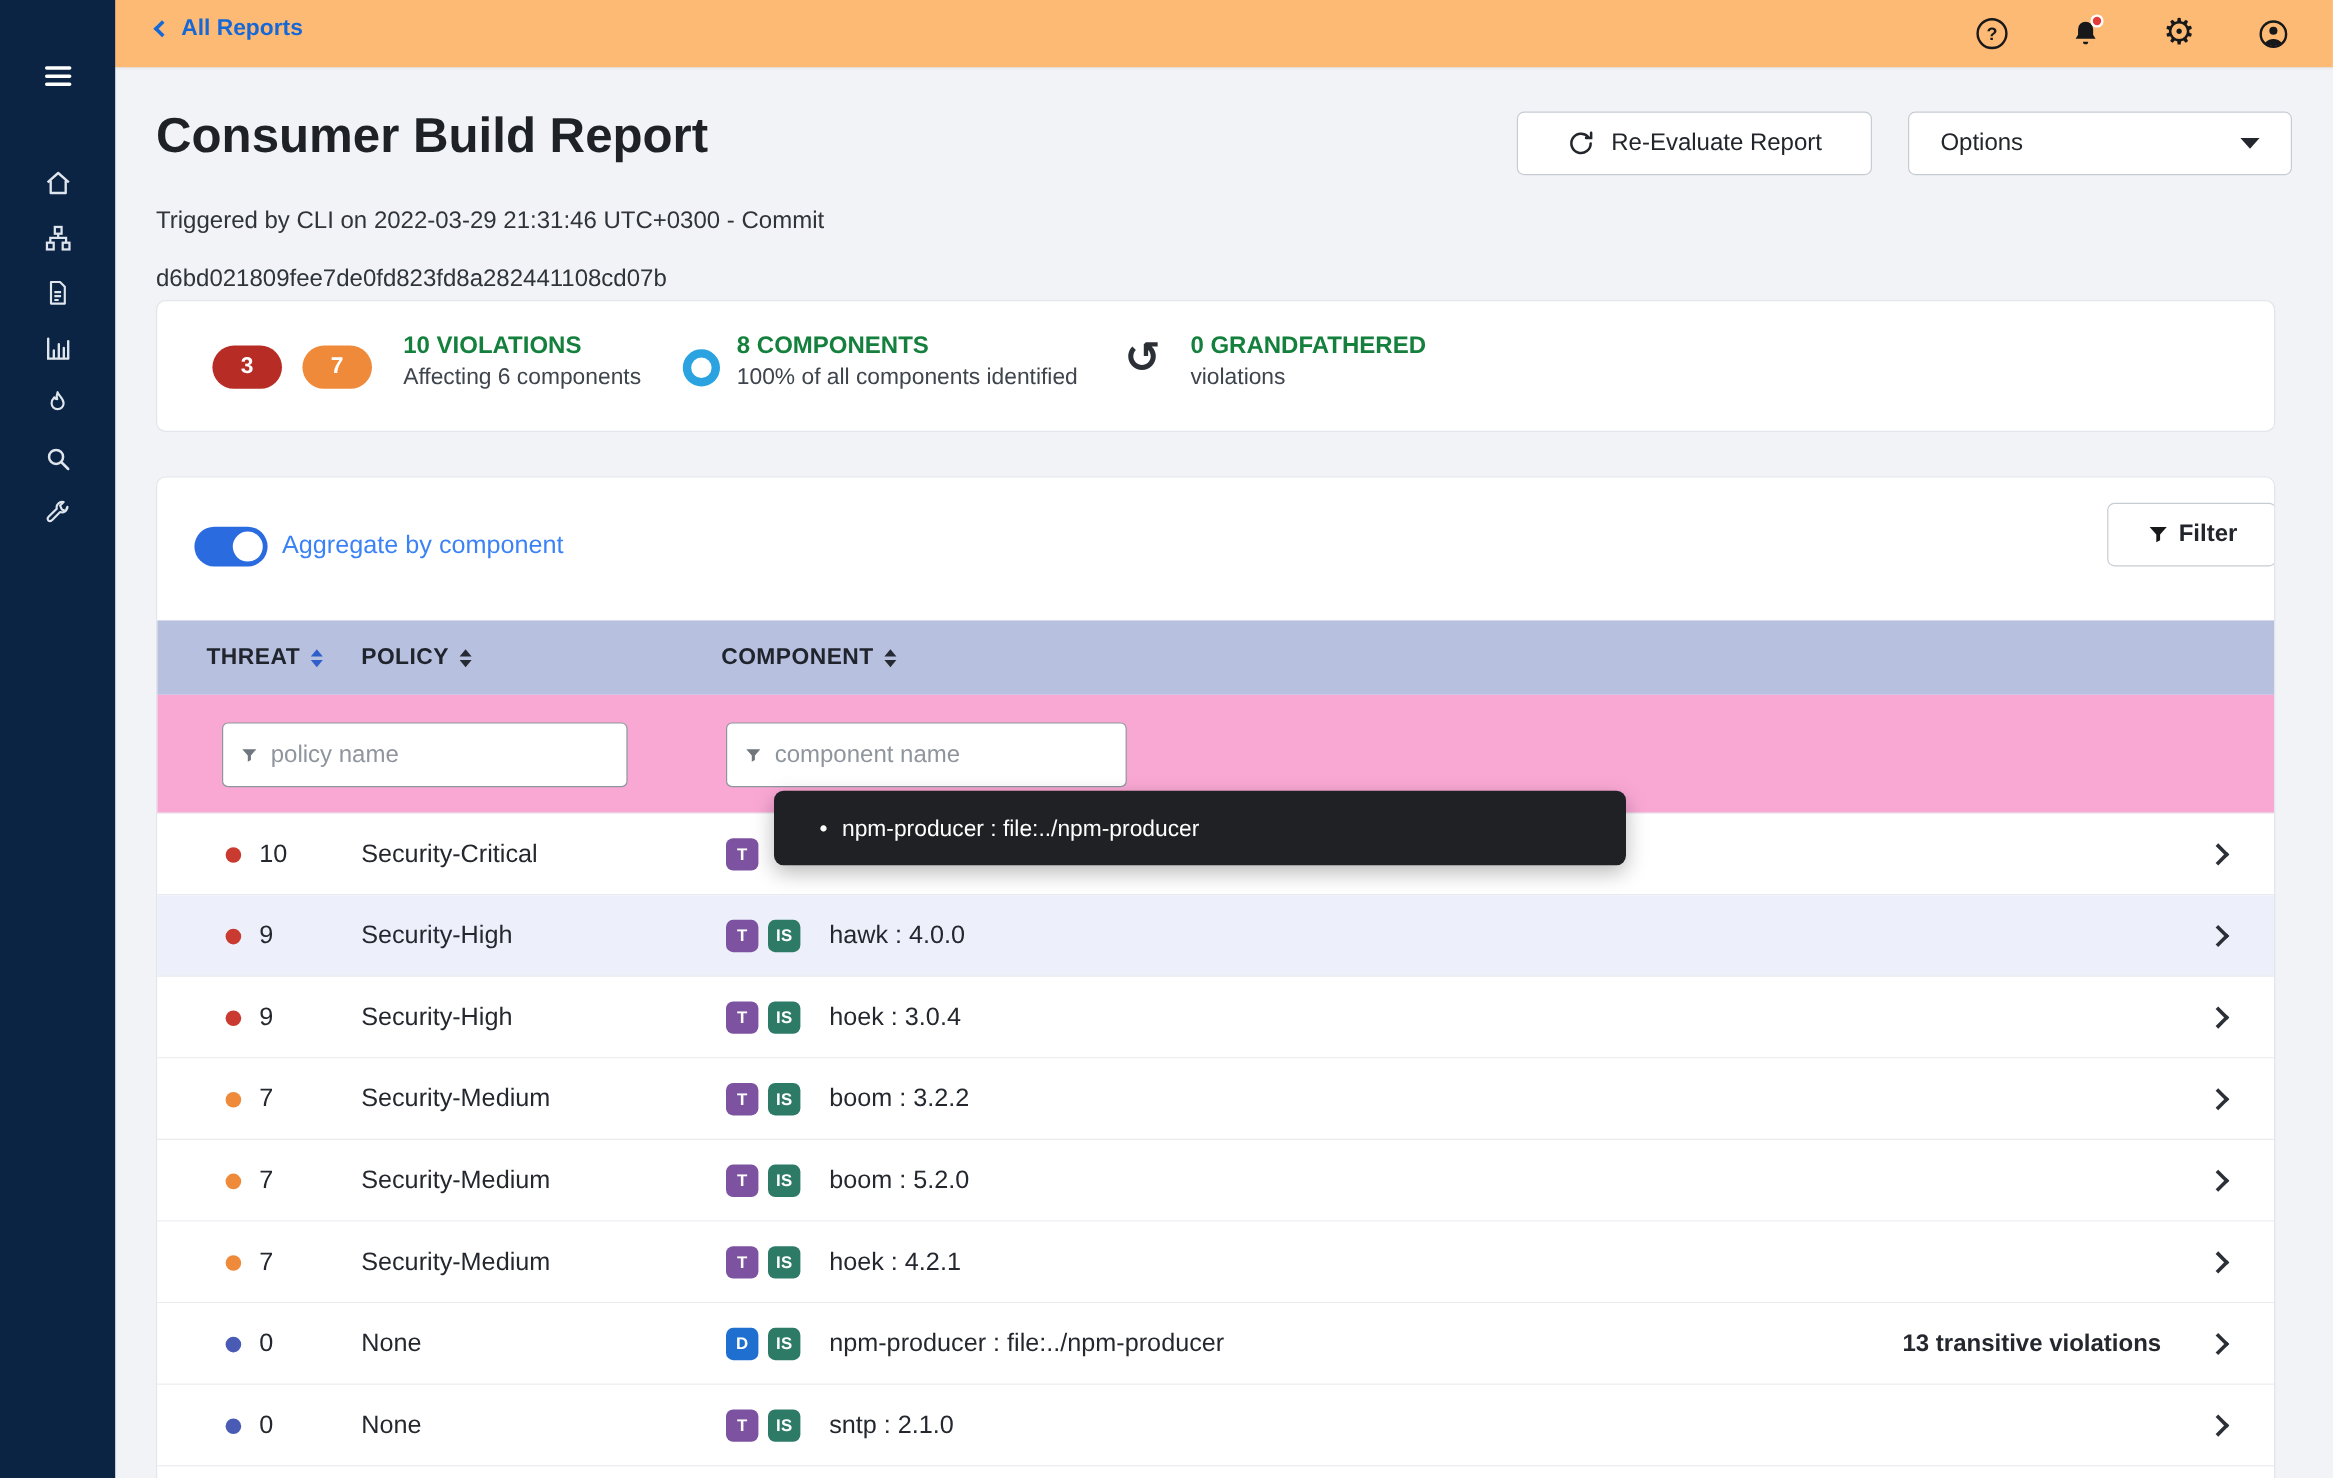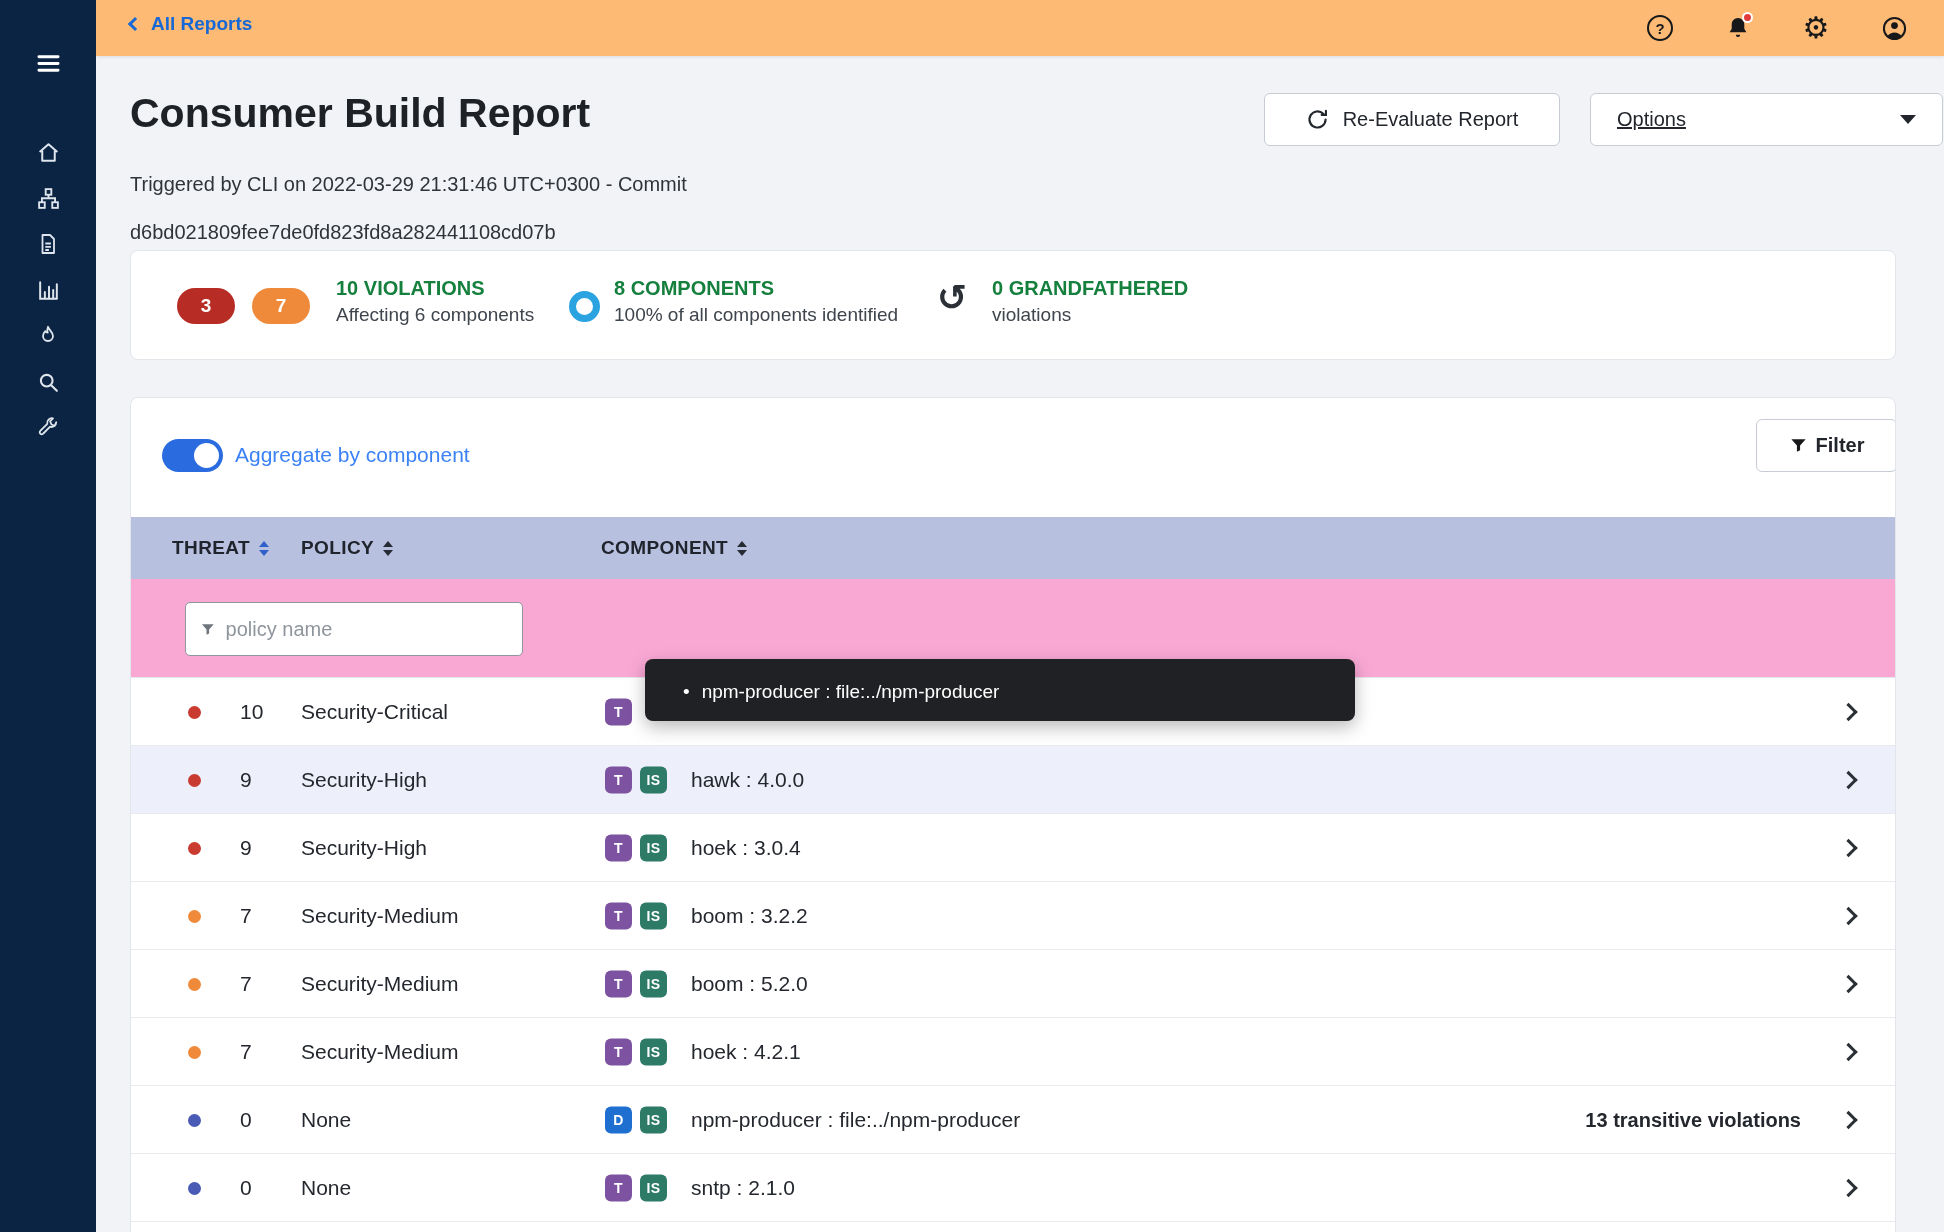--- a/index.html
+++ b/index.html
@@ -29,21 +29,21 @@
   .bell-dot { position:absolute; top:0px; right:1px; width:11px; height:11px; border-radius:50%;
               background:#e23b3b; border:2px solid #fff; }
   .gear-glyph { font-size:30px; color:#17181a; line-height:1; }
 
   .page-title { position:absolute; left:34px; top:90px; font-size:41px; font-weight:700; color:#1e2126; }
   .subtitle { position:absolute; left:34px; top:160px; width:640px; font-size:20px; line-height:48px; color:#2f343a; }
 
   .btn { position:absolute; height:53px; background:#fff; border:1px solid #c7ccd3; border-radius:6px;
          font-size:20px; color:#22262c; display:flex; align-items:center; cursor:pointer; font-family:inherit; }
   .btn-reeval { left:1168px; top:93px; width:296px; justify-content:center; gap:14px; font-weight:500; }
-  .btn-options { left:1494px; top:93px; width:353px; justify-content:space-between; padding:0 26px; font-weight:500;text-decoration:underline; }
+  .btn-options { left:1494px; top:93px; width:320px; justify-content:space-between; padding:0 26px; font-weight:500; }
   .caret-down { width:0; height:0; border-left:8px solid transparent; border-right:8px solid transparent;
                 border-top:9px solid #23272d; }
 
   
   .summary-card { position:absolute; left:34px; top:250px; width:1766px; height:110px; background:#fff;
                   border:1px solid #e2e5e9; border-radius:8px; }
   .pill { position:absolute; top:37px; width:58px; height:36px; border-radius:18px; color:#fff;
           font-weight:700; font-size:19px; display:flex; align-items:center; justify-content:center; }
   .pill-red { left:46px; background:#b72c25; }
   .pill-orange { left:121px; background:#ef8a3b; }
@@ -80,21 +80,21 @@
              display:flex; align-items:center; padding:0 14px; gap:10px; background:#fff; }
   .f-input input { border:none; outline:none; font-size:20px; color:#33383f; width:100%;
                    font-family:inherit; background:transparent; }
   .f-input input::placeholder { color:#8f959d; }
   .f-policy { left:54px; width:338px; } .f-component { left:474px; width:334px; }
 
   .rows { position:absolute; left:0; top:280px; width:100%; }
   .trow { position:relative; height:68px; border-bottom:1px solid #e8eaee; background:#fff; cursor:pointer; }
   .trow.highlight { background:#edf0fa; }
   .dot { position:absolute; left:57px; top:28px; width:13px; height:13px; border-radius:50%; background:#888; }
-  .tnum { position:absolute; left:85px; top:50%; transform:translateY(-50%); font-size:21px;margin-left:24px; }
+  .tnum { position:absolute; left:85px; top:50%; transform:translateY(-50%); font-size:21px; }
   .policy { position:absolute; left:170px; top:50%; transform:translateY(-50%); font-size:21px; }
   .badges { position:absolute; left:474px; top:50%; transform:translateY(-50%); display:flex; gap:8px; }
   .badge { width:27px; height:27px; border-radius:6px; color:#fff; font-weight:700; font-size:14px;
            display:flex; align-items:center; justify-content:center; letter-spacing:.3px; }
   .comp { position:absolute; left:560px; top:50%; transform:translateY(-50%); font-size:21px; }
   .extra { position:absolute; right:94px; top:50%; transform:translateY(-50%); font-size:20px; font-weight:700; }
   .chev-right { position:absolute; right:40px; top:50%; width:13px; height:13px;
                 border-right:3.5px solid #2b2f36; border-top:3.5px solid #2b2f36;
                 transform:translateY(-50%) rotate(45deg); }
 
@@ -262,20 +262,26 @@
       </div>
     </div>
 
     <div class="filter-row">
       <label class="f-input f-policy">
         <svg width="17" height="17" viewBox="0 0 24 24" fill="#6f767e">
             <path d="M3 4h18l-7 8v6l-4 2v-8z"></path>
           </svg>
         <input placeholder="policy name" style="">
       </label>
+      <label class="f-input f-component">
+        <svg width="17" height="17" viewBox="0 0 24 24" fill="#6f767e">
+            <path d="M3 4h18l-7 8v6l-4 2v-8z"></path>
+          </svg>
+        <input placeholder="component name" style="">
+      </label>
     </div>
 
     <div class="rows">
 
       <div class="trow">
         <span class="dot" style="background: rgb(201, 58, 49);"></span>
         <span class="tnum">10</span>
         <span class="policy">Security-Critical</span>
         <span class="badges">
             <span class="badge" style="background: rgb(125, 82, 161);">T</span>

